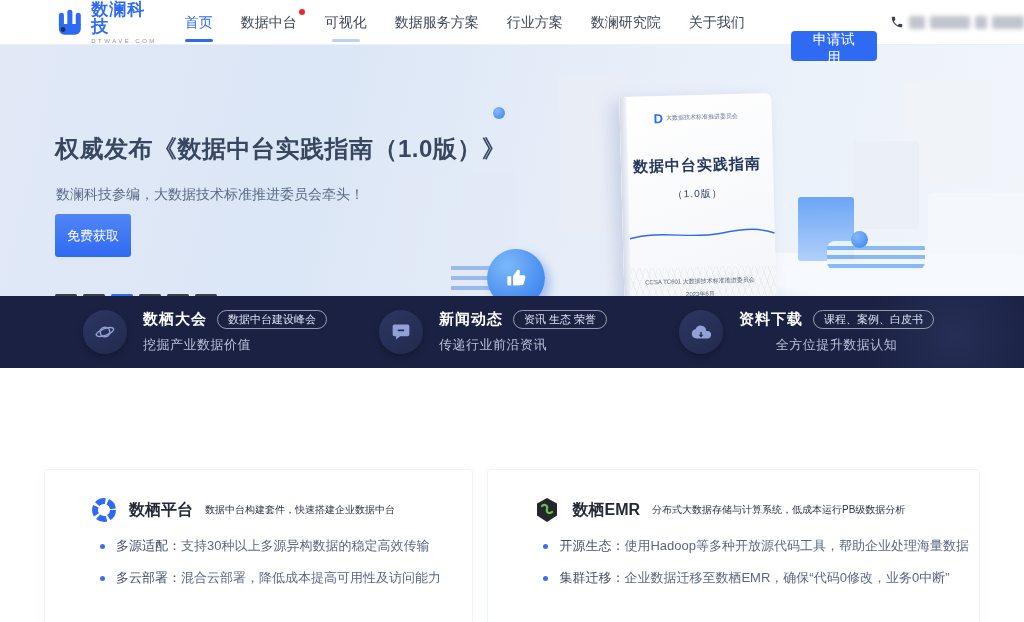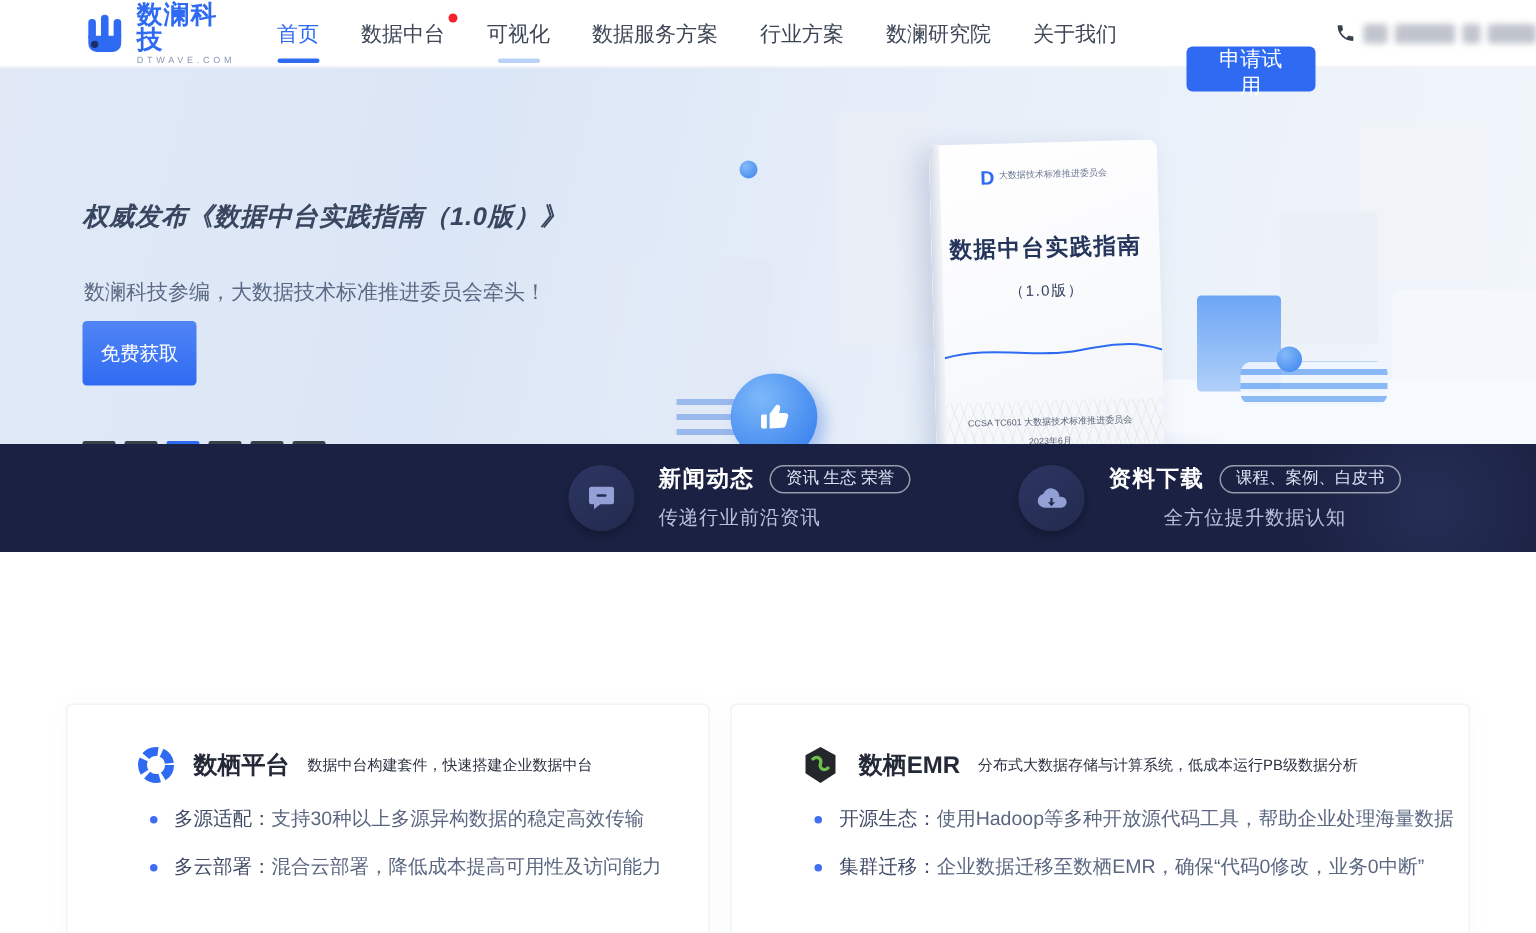--- a/index.html
+++ b/index.html
@@ -61,21 +61,21 @@
   .book-org { font-size:6px; color:#6d7893; text-align:left; line-height:1.2; max-width:86px; }
   .book-title { margin-top:32px; font-size:15px; font-weight:bold; color:#25355c; letter-spacing:1px; }
   .book-edition { margin-top:12px; font-size:10px; color:#33415f; letter-spacing:1px; }
   .book-wave { position:absolute; left:7px; right:0; top:132px; height:14px; }
   .book-footer1 { margin-top:76px; font-size:6px; color:#5a6377; }
   .book-footer2 { margin-top:4px; font-size:6px; color:#5a6377; }
   .book-mesh { position:absolute; left:7px; right:0; bottom:0; height:46px; opacity:.5;
                background:repeating-linear-gradient(70deg,rgba(120,160,130,.18) 0 1px,transparent 1px 6px),
                           repeating-linear-gradient(-70deg,rgba(120,160,130,.14) 0 1px,transparent 1px 6px); }
 
-  .hero-title { position:absolute; left:55px; top:88px; font-size:17px; font-weight:bold; color:#38465f; letter-spacing:.5px; z-index:3;font-style:italic; }
+  .hero-title { position:absolute; left:55px; top:88px; font-size:24px; font-weight:bold; color:#38465f; letter-spacing:.5px; z-index:3; }
   .hero-sub { position:absolute; left:56px; top:141px; font-size:14px; color:#5a6a85; z-index:3; }
   .hero-btn { position:absolute; left:55px; top:169px; width:76px; height:43px; z-index:3;
               background:linear-gradient(180deg,#5185f5,#2f6bf2); color:#fff; font-size:13px;
               border:none; border-radius:3px; cursor:pointer; font-family:inherit; }
   .carousel { position:absolute; left:55px; top:249px; display:flex; gap:6px; z-index:3; }
   .dash { width:22px; height:3px; background:#3a4149; border-radius:2px; cursor:pointer; }
   .dash.active { background:#2f6bf2; }
 
   
   .strip { position:relative; height:72px; background:#1a2142; overflow:hidden; }
@@ -192,20 +192,35 @@
       <span class="dash"></span>
       <span class="dash active"></span>
       <span class="dash"></span>
       <span class="dash"></span>
       <span class="dash"></span>
     </div>
   </div>
 
   <div class="strip">
 
+    <div class="feature f1">
+      <span class="f-icon">
+        <svg width="22" height="22" viewBox="0 0 24 24" fill="none" stroke="#93a0d6" stroke-width="1.6">
+          <circle cx="12" cy="12" r="5.2"></circle>
+          <ellipse cx="12" cy="12" rx="10" ry="3.6" transform="rotate(-20 12 12)"></ellipse>
+        </svg>
+      </span>
+      <span class="f-body">
+        <span class="f-row">
+          <span class="f-title">数栖大会</span>
+          <span class="f-badge">数据中台建设峰会</span>
+        </span>
+        <div class="f-desc">挖掘产业数据价值</div>
+      </span>
+    </div>
 
     <div class="feature f2">
       <span class="f-icon">
         <svg width="20" height="20" viewBox="0 0 24 24">
           <path fill="#93a0d6" d="M4 3h16a2 2 0 0 1 2 2v10a2 2 0 0 1-2 2h-9l-5 4v-4H4a2 2 0 0 1-2-2V5a2 2 0 0 1 2-2z"></path>
           <rect x="8" y="9" width="8" height="2" rx="1" fill="#242c52"></rect>
         </svg>
       </span>
       <span class="f-body">
         <span class="f-row">

